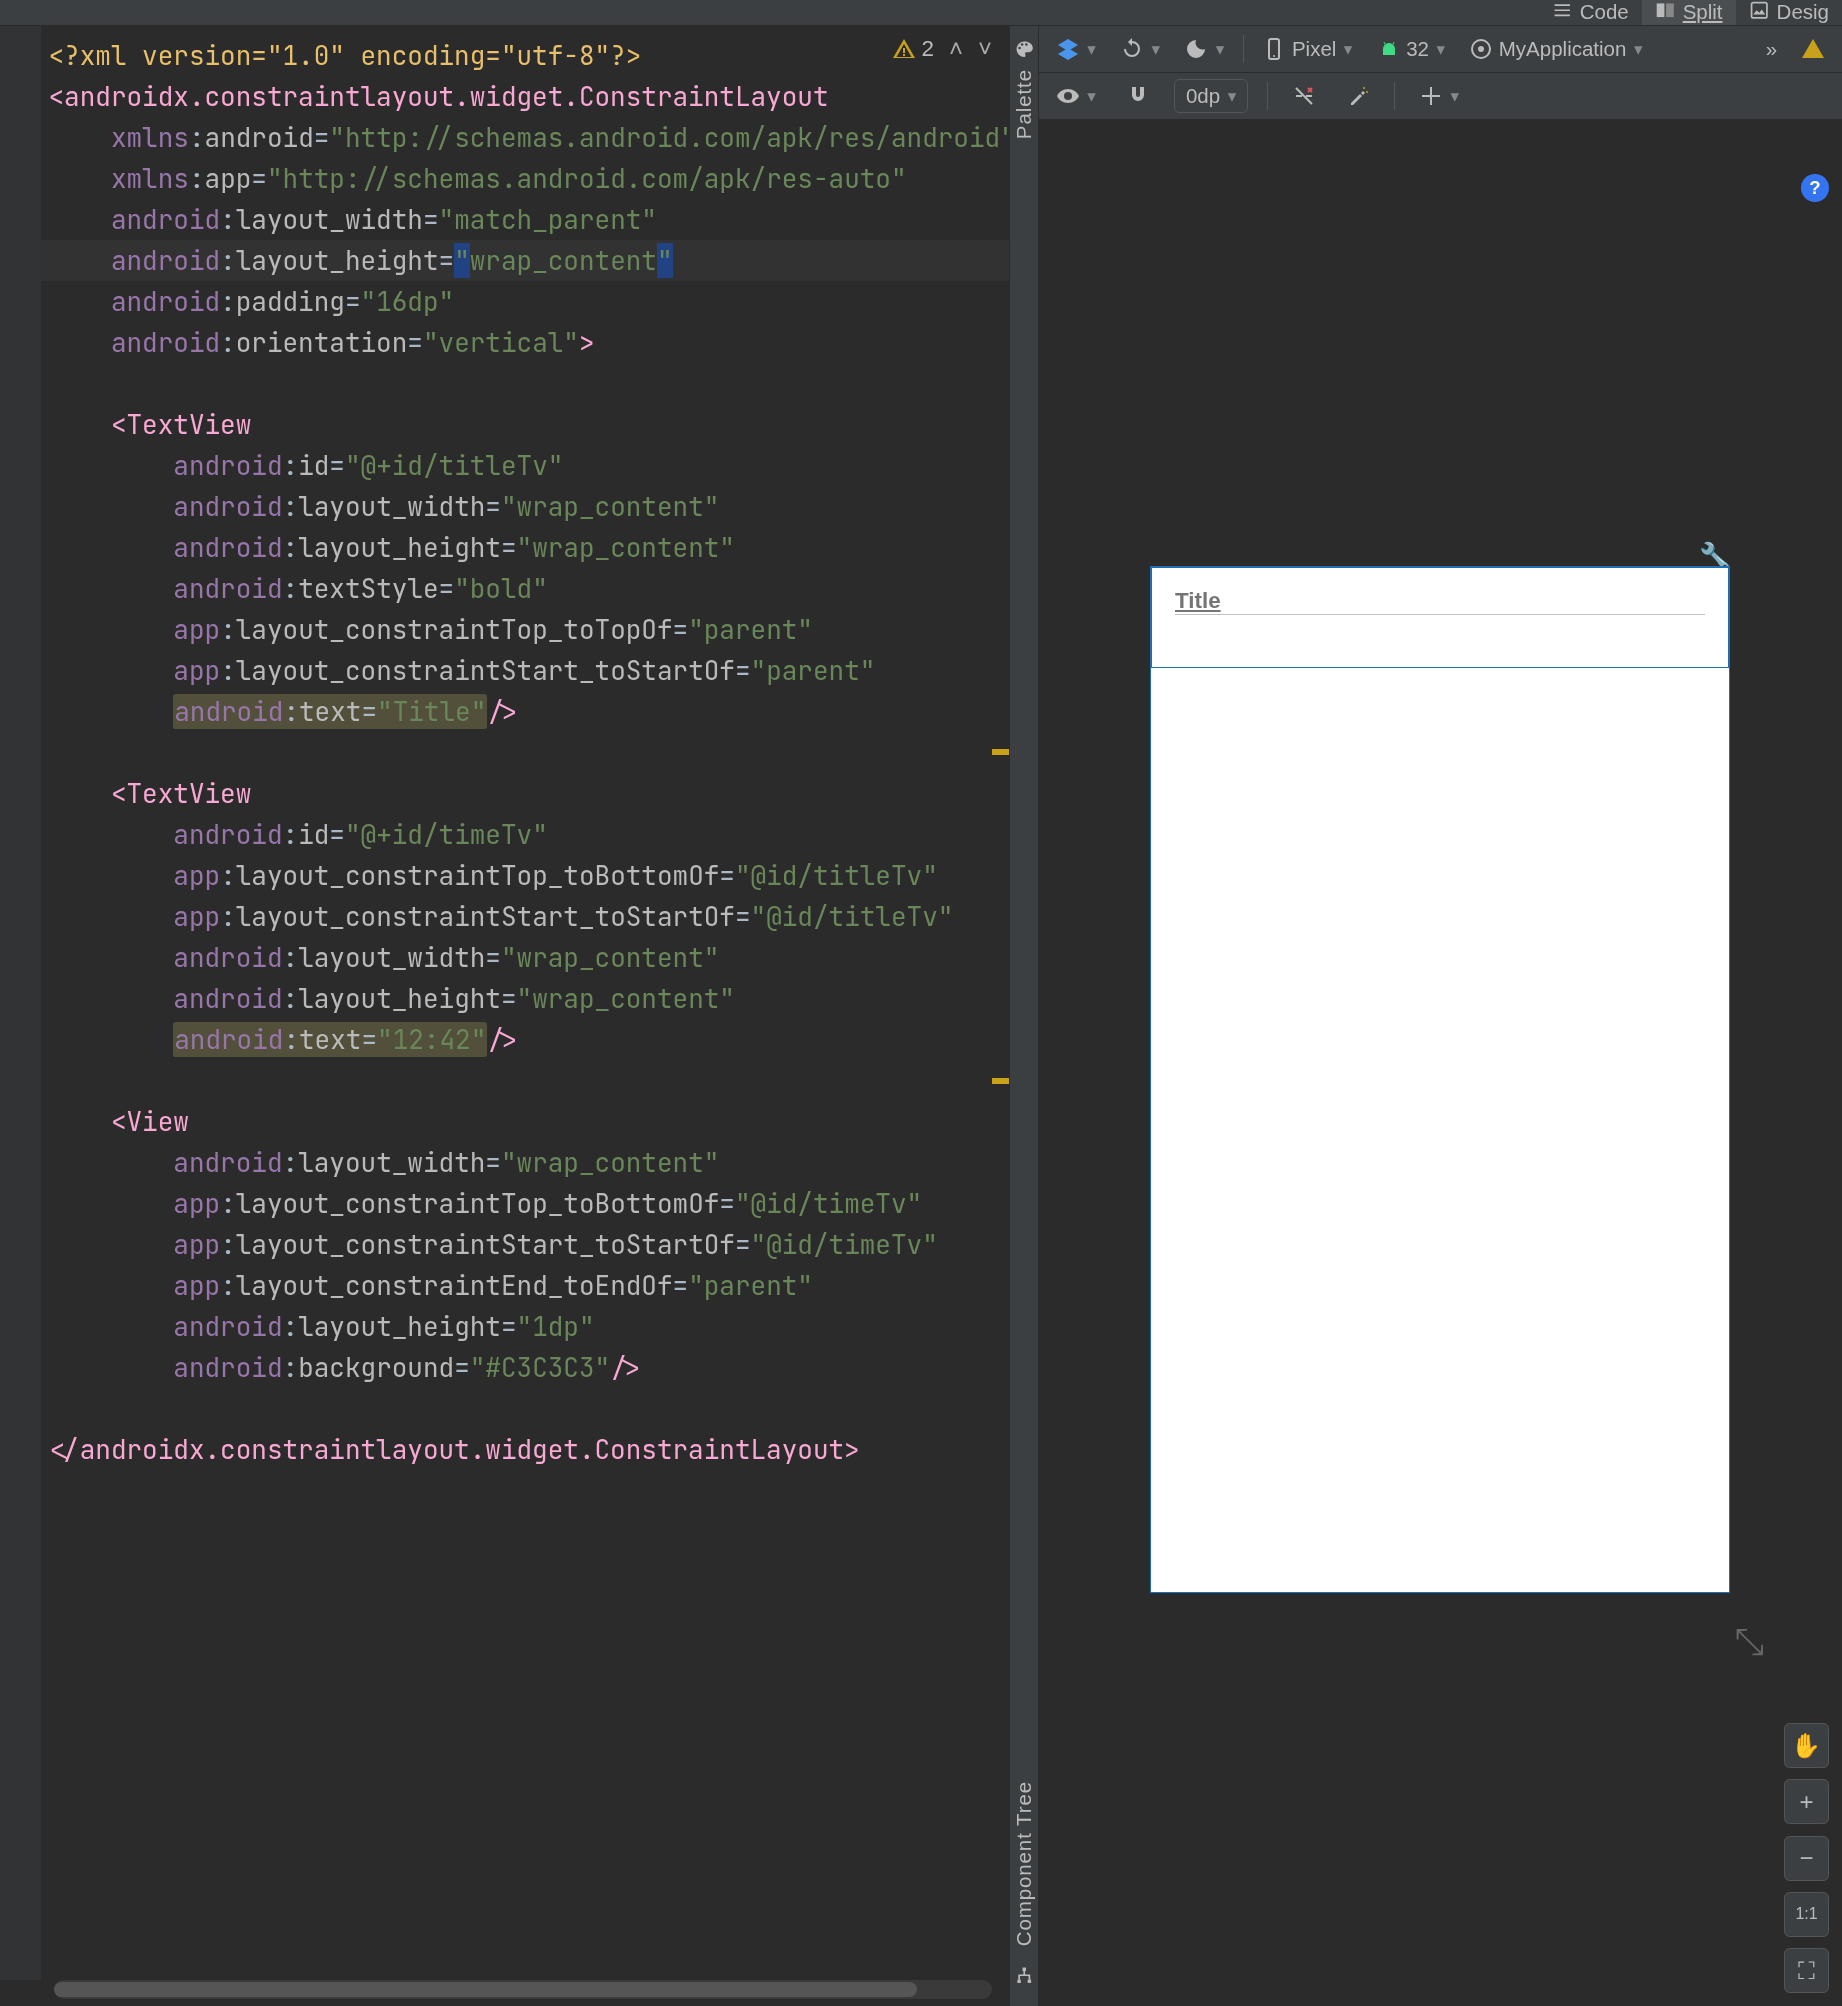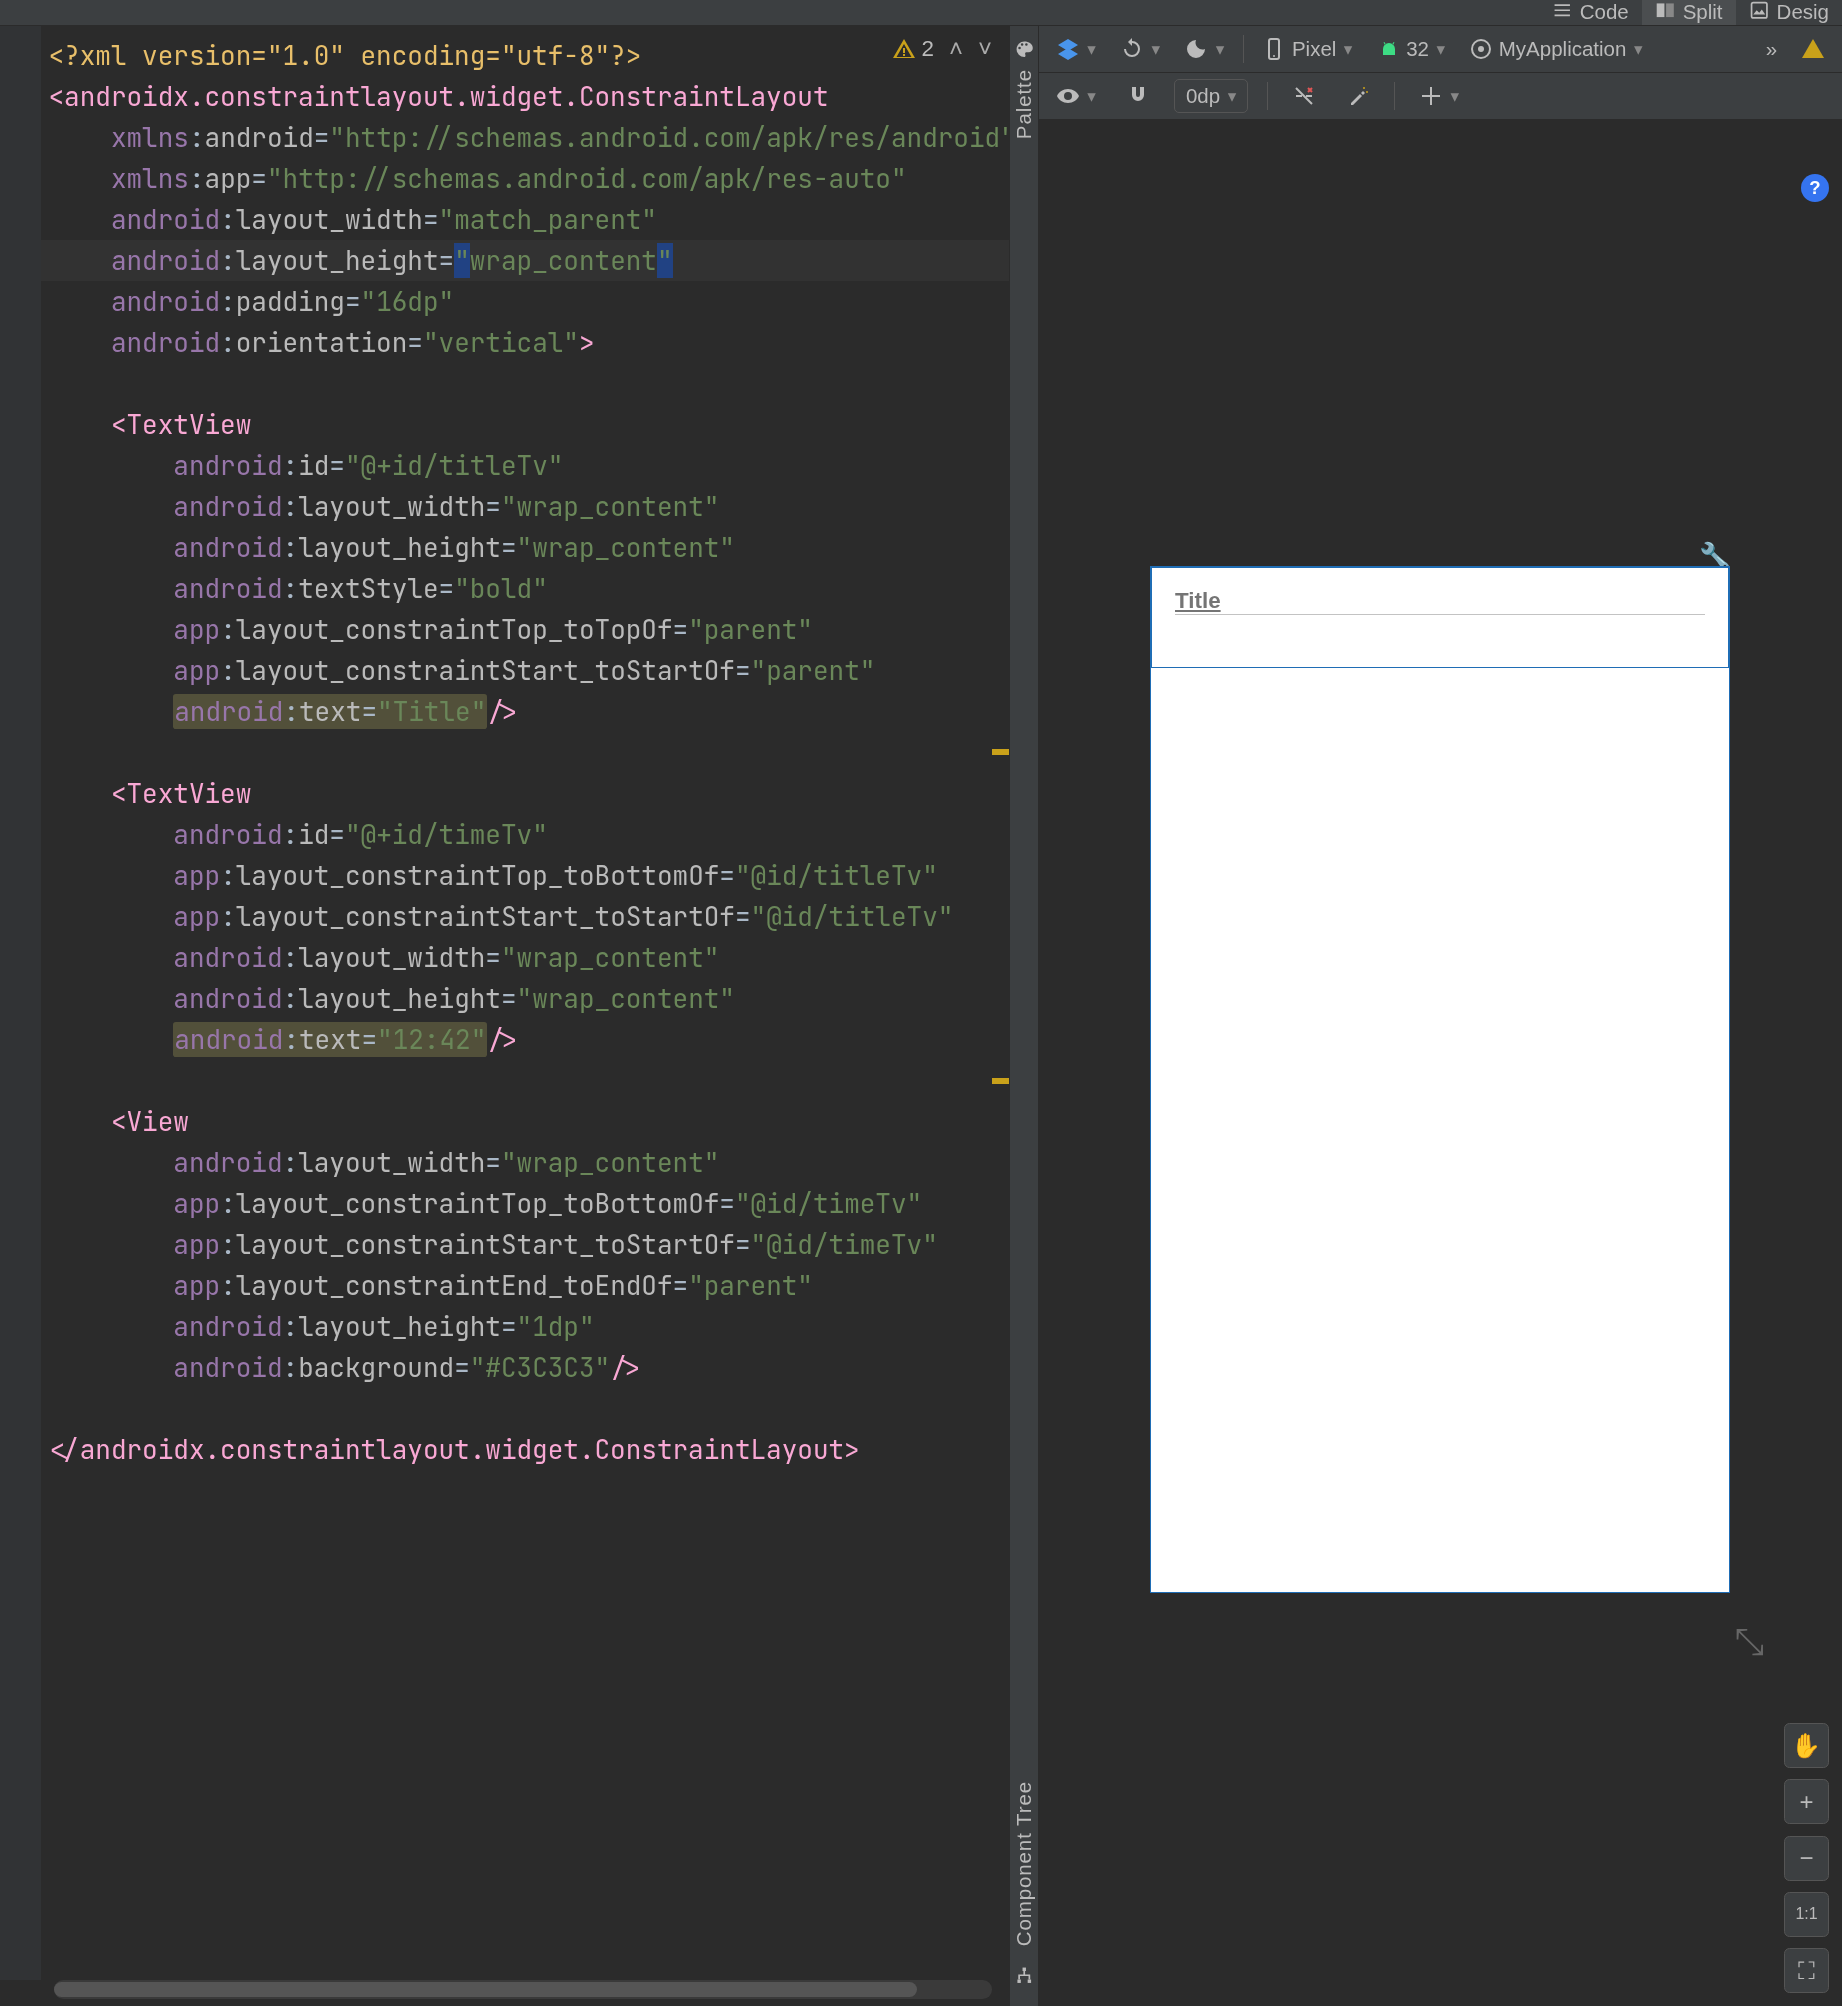--- a/index.html
+++ b/index.html
@@ -2,21 +2,21 @@
 <html style="font-size:15px"><head>
 <meta charset="utf-8">
 <style>
   * { box-sizing: border-box; margin: 0; padding: 0; }
   html, body { width: 1842px; height: 2006px; background: #2b2b2b; font-family: "Segoe UI", Arial, sans-serif; overflow: hidden; color: #bbb; }
   .root { display: flex; flex-direction: column; width: 100%; height: 100%; }
 
   
   .topbar { height: 26px; background: #3c3f41; display: flex; justify-content: flex-end; align-items: stretch; border-bottom: 0.9px solid #2b2b2b; }
   .topbar .tab { display: flex; align-items: flex-start; gap: 7.5px; padding: 0 13px; font-size: 20.5px; color: #bbb; cursor: pointer; }
-  .topbar .tab.selected { background: #4b4e50; }
+  .topbar .tab.selected { background: #4b4e50; text-decoration: underline; }
   .topbar .tab svg { width: 20.5px; height: 20.5px; }
 
   .main { flex: 1; display: flex; min-height: 0; }
 
   
   .editor-wrap { width: 1009px; display: flex; flex-direction: column; background: #2b2b2b; position: relative; }
   .gutter-strip { width: 41px; background: #313335; }
   .editor-body { flex: 1; display: flex; min-height: 0; }
   .code-area { flex: 1; position: relative; overflow: hidden; }
   pre.code { font-family: "JetBrains Mono","Consolas","Menlo",monospace; font-size: 26px; line-height: 41px; padding: 9.3px 0 9.3px 7.5px; white-space: pre; color: #a9b7c6; }

